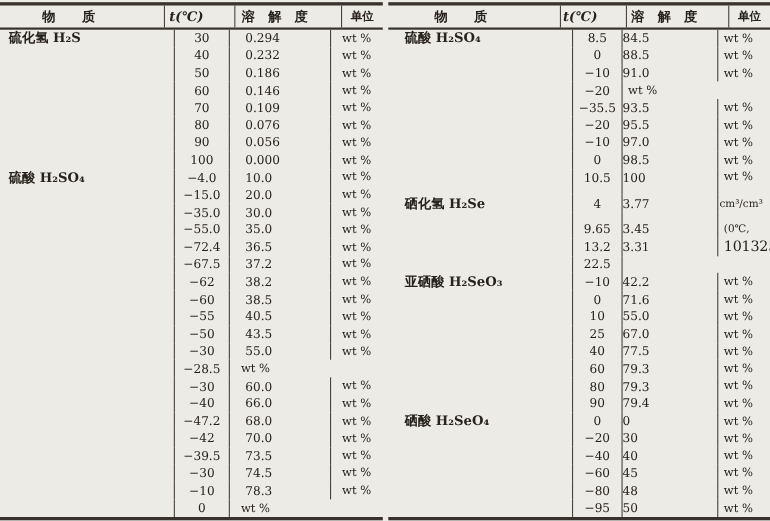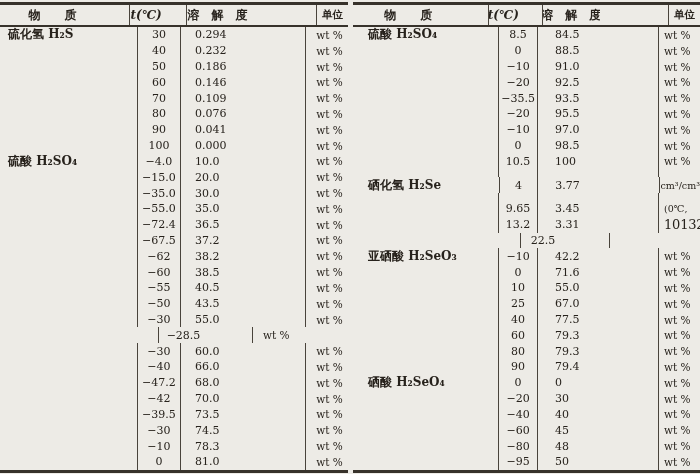--- a/index.html
+++ b/index.html
@@ -27,32 +27,32 @@
   .hdr .hc { text-align:center; box-sizing:border-box; overflow:hidden; white-space:nowrap; }
 
   .row { display:flex; height:15.821px; font-size:11px; }
   .row.spacer { height:7.9px; }
 
   .c-s, .c-t, .c-v, .c-u { box-sizing:border-box; overflow:hidden; white-space:nowrap; height:100%; display:flex; align-items:center; }
   .c-t, .c-v, .c-u { border-left:1.5px solid #49433b; }
 
   .c-s { font-weight:bold; font-size:12px; }
   .c-t { justify-content:center; }
-  .c-u { font-size:10.5px;margin-left:44px; }
+  .c-u { font-size:10.5px; }
 
   
   .tbl-l .c-s { width:158px; padding-left:8px; }
   .tbl-l .c-t { width:50px; }
   .tbl-l .c-v { width:92px; padding-left:14px; }
   .tbl-l .c-u { width:48px; padding-left:10px; }
 
   
   .tbl-r .c-s { width:167px; padding-left:15px; }
   .tbl-r .c-t { width:45px; }
-  .tbl-r .c-v { width:87px; padding-left:17px; }
+  .tbl-r .c-v { width:87px; }
   .tbl-r .c-u { width:48px; padding-left:5px; }
 
   
   .hdr .c-s, .hdr .c-t, .hdr .c-v, .hdr .c-u { justify-content:center; padding-left:0; }
   .hdr .c-t { font-style:italic; }
 
   .u-sm { font-size:9.5px;  padding-left:6px; }
   .u-xs { font-size:13px;    padding-left:2px; letter-spacing:-0.2px; }
   .tbl-r .c-u.u-full { padding-left:1px; font-size:9.5px; }
 </style>
@@ -99,21 +99,21 @@
       </div>
       <div class="row">
         <div class="c-s"></div>
         <div class="c-t">80</div>
         <div class="c-v">0.076</div>
         <div class="c-u">wt %</div>
       </div>
       <div class="row">
         <div class="c-s"></div>
         <div class="c-t">90</div>
-        <div class="c-v">0.041</div>
+        <div class="c-v">0.056</div>
         <div class="c-u">wt %</div>
       </div>
       <div class="row">
         <div class="c-s"></div>
         <div class="c-t">100</div>
         <div class="c-v">0.000</div>
         <div class="c-u">wt %</div>
       </div>
       <div class="row">
         <div class="c-s">硫酸 H₂SO₄</div>
@@ -224,21 +224,20 @@
       </div>
       <div class="row">
         <div class="c-s"></div>
         <div class="c-t">−10</div>
         <div class="c-v">78.3</div>
         <div class="c-u">wt %</div>
       </div>
       <div class="row">
         <div class="c-s"></div>
         <div class="c-t">0</div>
-        <div class="c-v">81.0</div>
         <div class="c-u">wt %</div>
       </div>
     </div>
 </div>
 
 <div class="tbl tbl-r">
   <div class="hdr">
     <div class="hc c-s">物　　质</div>
     <div class="hc c-t">t(℃)</div>
     <div class="hc c-v">溶　解　度</div>
@@ -259,21 +258,20 @@
       </div>
       <div class="row">
         <div class="c-s"></div>
         <div class="c-t">−10</div>
         <div class="c-v">91.0</div>
         <div class="c-u">wt %</div>
       </div>
       <div class="row">
         <div class="c-s"></div>
         <div class="c-t">−20</div>
-        <div class="c-v">92.5</div>
         <div class="c-u">wt %</div>
       </div>
       <div class="row">
         <div class="c-s"></div>
         <div class="c-t">−35.5</div>
         <div class="c-v">93.5</div>
         <div class="c-u">wt %</div>
       </div>
       <div class="row">
         <div class="c-s"></div>

